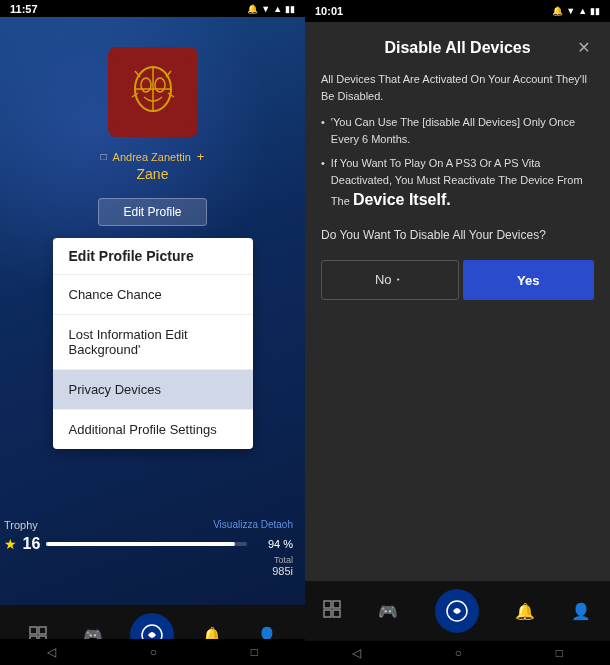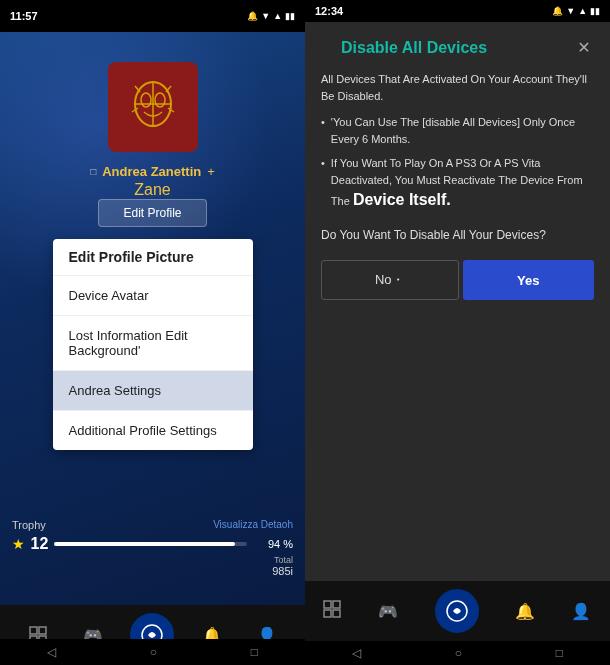--- a/index.html
+++ b/index.html
@@ -33,21 +33,21 @@
       background: radial-gradient(ellipse, rgba(60,100,200,0.4) 0%, transparent 70%);
       border-radius: 50%;
     }
 
     .status-bar-left {
       display: flex;
       justify-content: space-between;
       align-items: center;
       padding: 4px 10px;
       background: #000;
-      height: 32px;
+      height: 17px;
       z-index: 10;
     }
     .status-bar-left .time {
       color: white;
       font-size: 11px;
       font-weight: bold;
     }
     .status-icons-left {
       display: flex;
       gap: 3px;
@@ -87,31 +87,31 @@
       align-items: center;
       gap: 6px;
       margin-bottom: 2px;
     }
     .ps-icon {
       color: #c0c0c0;
       font-size: 10px;
     }
     .username {
       color: #f0c040;
-      font-size: 13px;
-      font-weight: bold;
+      font-size: 11px;
+      font-weight: normal;
     }
     .plus-icon {
       color: #f0c040;
       font-size: 13px;
     }
     .handle {
       color: #f0c040;
-      font-size: 16px;
-      margin-bottom: 0;
+      font-size: 14px;
+      margin-bottom: 16px;
     }
 
     .edit-profile-btn {
       background: rgba(255,255,255,0.15);
       border: 1px solid rgba(255,255,255,0.3);
       color: white;
       padding: 6px 24px;
       border-radius: 4px;
       font-size: 12px;
       cursor: pointer;
@@ -251,25 +251,25 @@
       padding: 16px;
     }
 
     .dialog-header {
       display: flex;
       justify-content: space-between;
       align-items: center;
       margin-bottom: 14px;
     }
     .dialog-title {
-      color: #14b8a6;
+      color: #ffffff;
       font-size: 16px;
       font-weight: bold;
       flex: 1;
-      text-align: left;
+      text-align: center;
     }
     .close-btn {
       color: #aaa;
       font-size: 16px;
       cursor: pointer;
       width: 20px;
       text-align: center;
     }
     .dialog-spacer {
       width: 20px;
@@ -388,35 +388,35 @@
       <span class="ps-icon">□</span>
       <span class="username">Andrea Zanettin</span>
       <span class="plus-icon">+</span>
     </div>
     <span class="handle">Zane</span>
 
     <button class="edit-profile-btn">Edit Profile</button>
 
     <div class="dropdown-menu">
       <div class="dropdown-header">Edit Profile Picture</div>
-      <div class="dropdown-item">Device Avatar</div>
+      <div class="dropdown-item">Chance Chance</div>
       <div class="dropdown-item">Lost Information Edit Background'</div>
-      <div class="dropdown-item active">Andrea Settings</div>
+      <div class="dropdown-item active">Privacy Devices</div>
       <div class="dropdown-item">Additional Profile Settings</div>
     </div>
   </div>
 
-  <div style="position:absolute; bottom:88px; left:12px; right:12px;">
+  <div style="position:absolute; bottom:88px; left:4px; right:12px;">
     <div style="display:flex; justify-content:space-between; margin-bottom:4px;">
       <span style="color:#ccc; font-size:11px;">Trophy</span>
       <span style="color:#6090e0; font-size:10px;">Visualizza Detaoh</span>
     </div>
     <div class="trophy-row">
       <span class="star-icon">★</span>
-      <span class="trophy-count">12</span>
+      <span class="trophy-count">16</span>
       <div class="progress-bar-container">
         <div class="progress-bar-fill" style="width:94%;"></div>
       </div>
       <span class="percent-text">94 %</span>
     </div>
     <div style="display:flex; justify-content:flex-end; margin-top:2px;">
       <div style="text-align:right;">
         <div style="color:#aaa; font-size:9px;">Total</div>
         <div style="color:#ddd; font-size:11px;">985i</div>
       </div>
@@ -447,21 +447,21 @@
     <span style="color:#888; font-size:12px;">◁</span>
     <span style="color:#888; font-size:12px;">○</span>
     <span style="color:#888; font-size:12px;">□</span>
   </div>
 
 </div>
 
 <div class="right-panel">
 
   <div class="status-bar-right">
-    <span class="time">12:34</span>
+    <span class="time">10:01</span>
     <div class="status-icons-right">
       <span>🔔</span>
       <span>▼</span>
       <span>▲</span>
       <span>▮▮</span>
     </div>
   </div>
 
   <div class="dialog-container">
     <div class="dialog-header">

